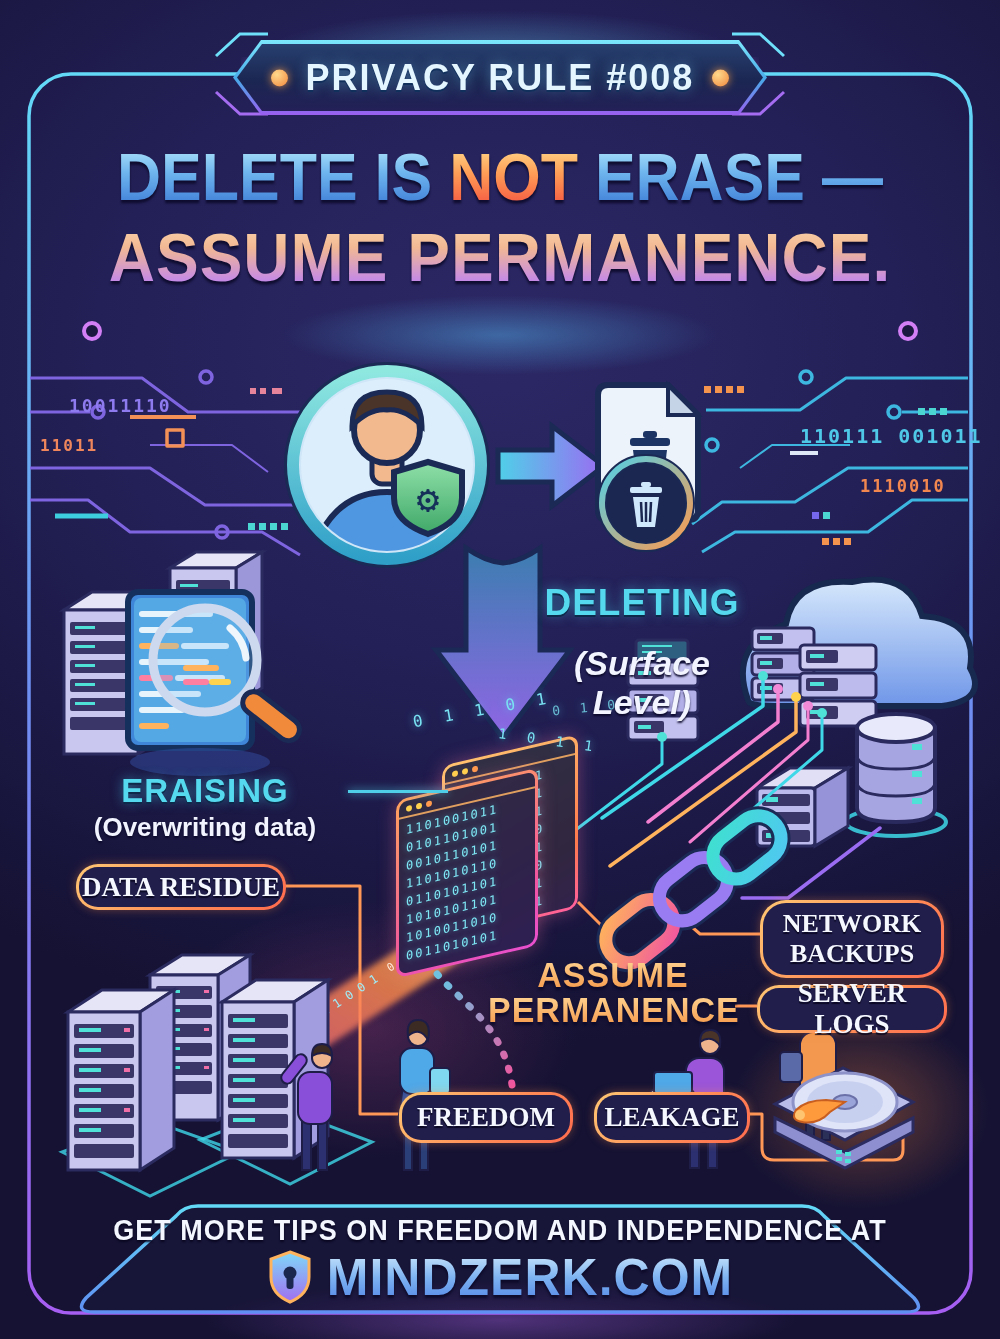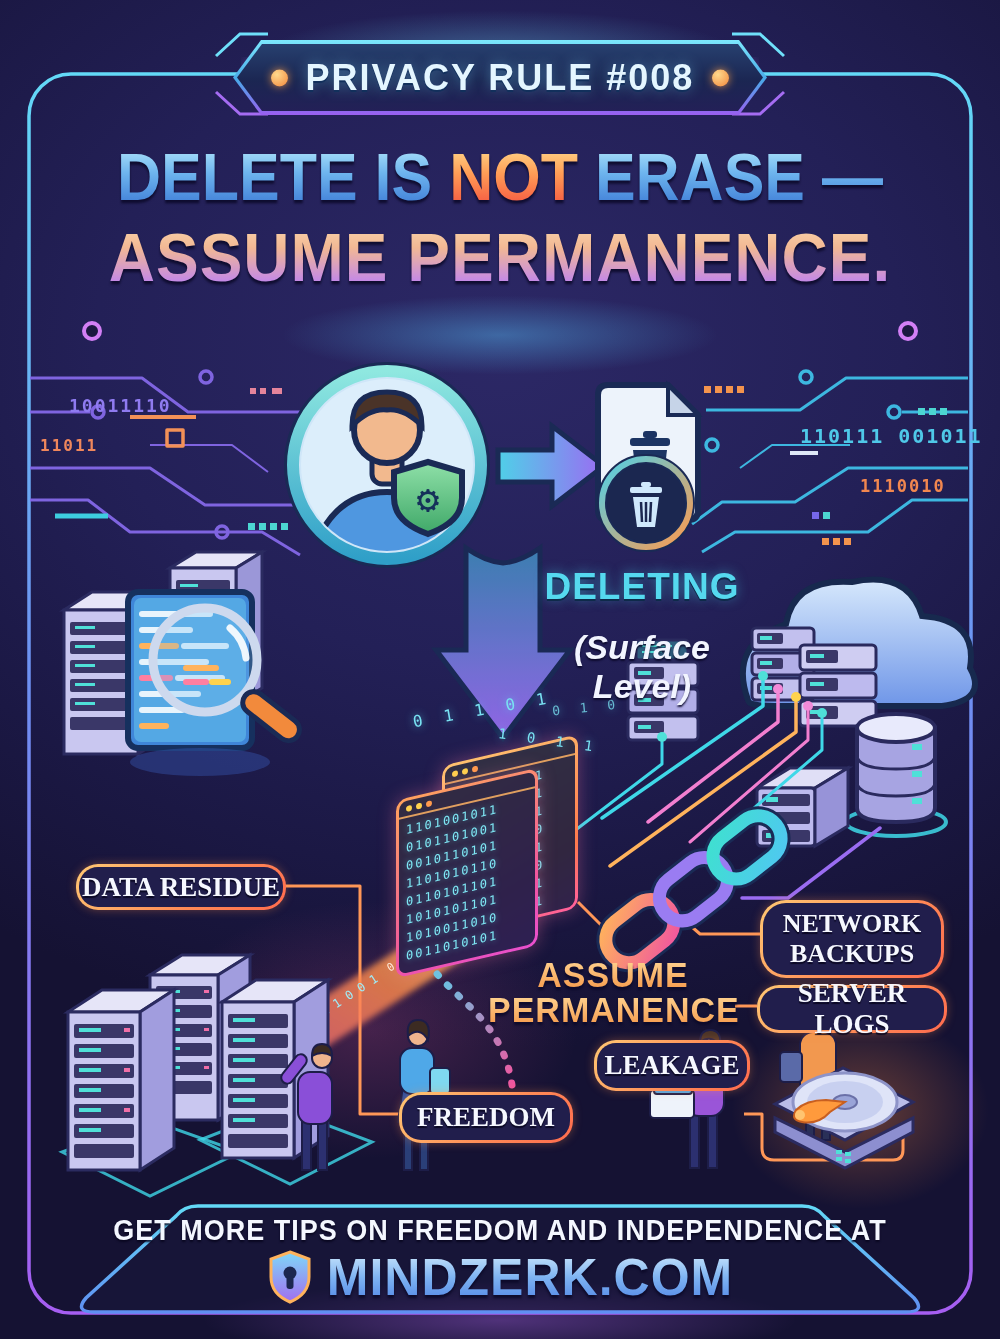--- a/index.html
+++ b/index.html
@@ -28,21 +28,21 @@
   #title2{left:0;top:220px;width:1000px;text-align:center;font-size:64px;font-weight:bold;
     letter-spacing:1px;z-index:5;transform:scaleY(1.08);}
   .t-blue{background-image:linear-gradient(180deg,#b4e8fc 5%,#6db4ee 45%,#3a77d4 95%);}
   .t-orange{background-image:linear-gradient(180deg,#ffd98a 8%,#ff9d56 45%,#f4503f 95%);}
   .t-peach{background-image:linear-gradient(180deg,#fcdcb0 0%,#f2b894 38%,#c388e8 82%,#a873e6 100%);}
   .tshadow{filter:drop-shadow(0 3px 1px rgba(10,8,40,.85));}
   
   .cyan-head{color:#55d9ef;font-weight:bold;text-shadow:0 2px 0 #0e2a4a,0 0 12px rgba(70,215,240,.5);}
   .white-sub{color:#f2f5ff;font-weight:bold;text-shadow:0 2px 2px rgba(10,8,40,.9);}
   #deleting{left:522px;top:566px;width:240px;text-align:center;z-index:4;}
-  #deleting .h{font-size:37px;letter-spacing:1px;}
+  #deleting .h{font-size:37px;letter-spacing:1px;margin-top:16px;}
   #deleting .s{font-size:34px;margin-top:20px;font-style:italic;}
   #eraising{left:60px;top:772px;width:290px;text-align:center;z-index:4;}
   #eraising .h{font-size:33px;letter-spacing:1px;}
   #eraising .s{font-size:26px;margin-top:2px;}
   #assume{left:488px;top:958px;width:250px;text-align:center;z-index:4;
     font-size:34px;font-weight:bold;line-height:1.0;letter-spacing:1px;transform:scaleY(1.05);}
   #assume .gtext{background-image:linear-gradient(180deg,#ffd694 10%,#f59a4c 90%);}
   
   .obox{position:absolute;border-radius:22px;padding:3px;z-index:4;
     background:linear-gradient(135deg,#ffc873 0%,#ff8a56 60%,#ff6b4e 100%);
@@ -51,21 +51,21 @@
     display:flex;align-items:center;justify-content:center;text-align:center;
     color:#f6f8ff;font-weight:bold;text-shadow:0 2px 1px rgba(8,6,30,.9);}
   #box-residue{left:76px;top:864px;width:204px;height:40px;}
   #box-residue .obox-in{font-size:27px;}
   #box-network{left:760px;top:900px;width:178px;height:72px;border-radius:26px;}
   #box-network .obox-in{font-size:26px;line-height:1.15;border-radius:23px;}
   #box-serverlogs{left:757px;top:985px;width:184px;height:42px;}
   #box-serverlogs .obox-in{font-size:27px;}
   #box-metadata{left:399px;top:1092px;width:168px;height:45px;}
   #box-metadata .obox-in{font-size:27px;}
-  #box-leakage{left:594px;top:1040px;width:150px;height:45px;}
+  #box-leakage{left:594px;top:1092px;width:150px;height:45px;}
   #box-leakage .obox-in{font-size:27px;}
   
   .bin{position:absolute;font-family:"DejaVu Sans Mono",monospace;font-weight:bold;z-index:3;letter-spacing:2px;}
   
   .folder{position:absolute;border-radius:11px;padding:3px;transform:skewY(-13deg);box-shadow:0 0 18px rgba(255,120,160,.35);}
   #folder-back{left:442px;top:750px;width:130px;height:168px;z-index:2;
     background:linear-gradient(160deg,#ffc470,#ff7a4d 70%,#ff5fa0);}
   #folder-front{left:396px;top:784px;width:136px;height:172px;z-index:3;
     background:linear-gradient(160deg,#ffa35c,#f0569f 70%,#e84fd0);}
   .folder-in{height:100%;border-radius:8px;background:rgba(15,24,62,.86);overflow:hidden;box-sizing:border-box;}
@@ -645,20 +645,25 @@
   </span>
   <span class="bin" style="left:860px;top:476px;font-size:17px;color:#f2874f;">
     <span>1110010</span>
   </span>
 
   <div id="deleting" class="abs">
     <div class="h cyan-head">DELETING</div>
     <div class="s white-sub">(Surface Level)</div>
   </div>
 
+  <div id="eraising" class="abs">
+    <div class="h cyan-head">ERAISING</div>
+    <div class="s white-sub">(Overwriting data)</div>
+    <div style="position:absolute;left:288px;top:18px;width:100px;height:3px;background:#4fd0e8;box-shadow:0 0 8px rgba(80,215,240,.8);"></div>
+  </div>
 
   <div id="folder-back" class="folder">
     <div class="folder-in">
       <div class="folder-head">
           <span class="fdot"></span>
           <span class="fdot"></span>
           <span class="fdot" style="background:#ff9a4d;"></span>
         </div>
       <div class="folder-rows">
         <div>0010110101</div>

